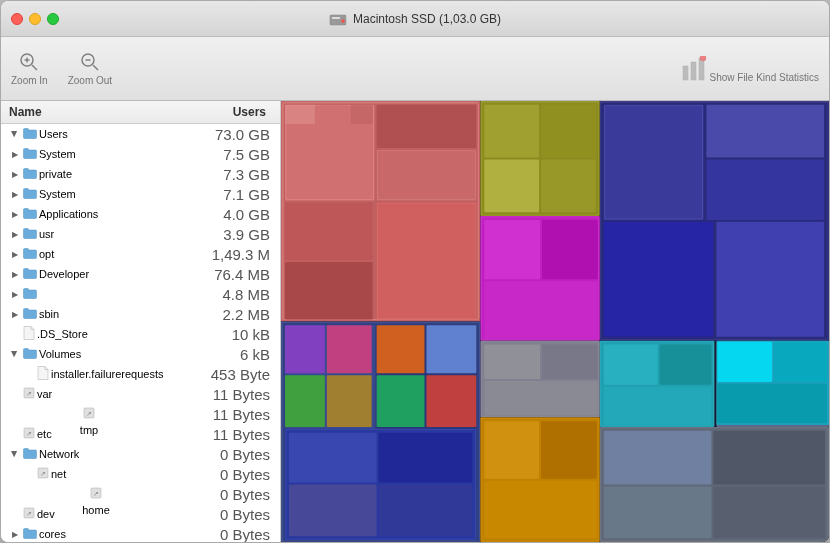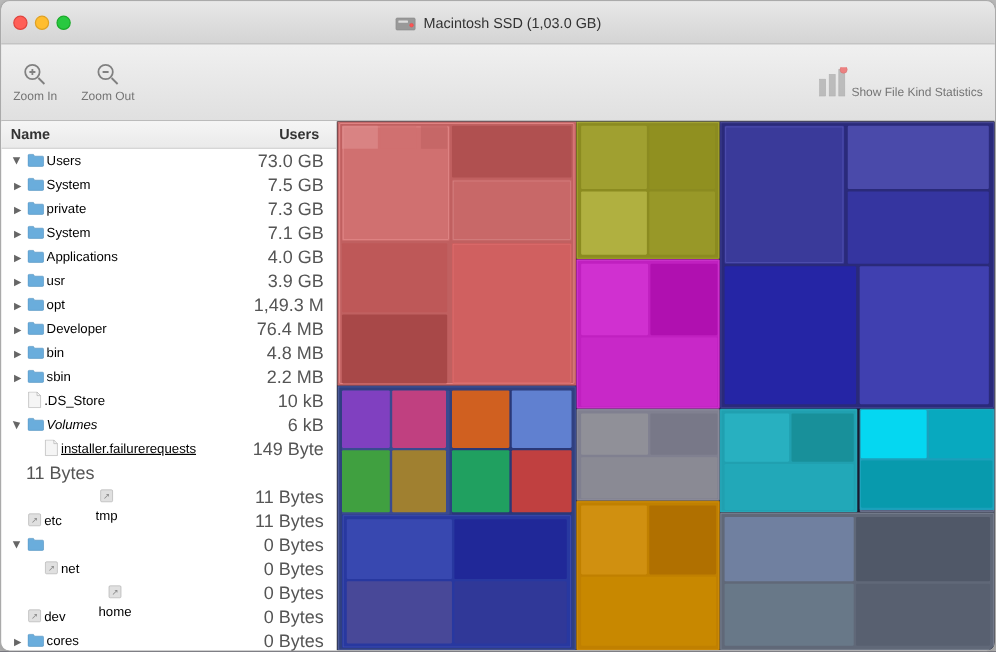--- a/index.html
+++ b/index.html
@@ -366,21 +366,20 @@
               <span class="file-name-text">Developer</span>
             </div>
             <span class="file-size-text">76.4 MB</span>
           </div>
           <div class="file-row">
             <div class="file-row-indent" style="padding-left: 4px;">
               <span class="expand-arrow">▶</span>
               <span><svg width="14" height="12" viewBox="0 0 14 12" class="folder-svg">
         <path d="M0.5 2.5 Q0.5 1.5 1.5 1.5 L5 1.5 L6 3 L12.5 3 Q13.5 3 13.5 4 L13.5 10.5 Q13.5 11.5 12.5 11.5 L1.5 11.5 Q0.5 11.5 0.5 10.5 Z" fill="#6aaddc" stroke="#5090c0" stroke-width="0.5"></path>
       </svg></span>
-              <span class="file-name-text">bin</span>
             </div>
             <span class="file-size-text">4.8 MB</span>
           </div>
           <div class="file-row">
             <div class="file-row-indent" style="padding-left: 4px;">
               <span class="expand-arrow">▶</span>
               <span><svg width="14" height="12" viewBox="0 0 14 12" class="folder-svg">
         <path d="M0.5 2.5 Q0.5 1.5 1.5 1.5 L5 1.5 L6 3 L12.5 3 Q13.5 3 13.5 4 L13.5 10.5 Q13.5 11.5 12.5 11.5 L1.5 11.5 Q0.5 11.5 0.5 10.5 Z" fill="#6aaddc" stroke="#5090c0" stroke-width="0.5"></path>
       </svg></span>
               <span class="file-name-text">sbin</span>
@@ -392,71 +391,80 @@
               <span class="expand-arrow" style="visibility: hidden;">▶</span>
               <span><svg width="12" height="14" viewBox="0 0 12 14">
         <path d="M1 0.5 L8 0.5 L11 3.5 L11 13.5 L1 13.5 Z" fill="#f5f5f5" stroke="#aaa" stroke-width="0.5"></path>
         <path d="M8 0.5 L8 3.5 L11 3.5" fill="none" stroke="#aaa" stroke-width="0.5"></path>
       </svg></span>
               <span class="file-name-text">.DS_Store</span>
             </div>
             <span class="file-size-text">10 kB</span>
           </div>
           <div class="file-row">
-            <div class="file-row-indent" style="padding-left: 4px; font-style: italic;">
+            <div class="file-row-indent" style="padding-left: 4px;">
               <span class="expand-arrow expanded">▶</span>
               <span><svg width="14" height="12" viewBox="0 0 14 12" class="folder-svg">
         <path d="M0.5 2.5 Q0.5 1.5 1.5 1.5 L5 1.5 L6 3 L12.5 3 Q13.5 3 13.5 4 L13.5 10.5 Q13.5 11.5 12.5 11.5 L1.5 11.5 Q0.5 11.5 0.5 10.5 Z" fill="#6aaddc" stroke="#5090c0" stroke-width="0.5"></path>
       </svg></span>
               <span class="file-name-text">Volumes</span>
             </div>
             <span class="file-size-text">6 kB</span>
           </div>
           <div class="file-row">
-            <div class="file-row-indent" style="padding-left: 18px; text-decoration: underline;">
+            <div class="file-row-indent" style="padding-left: 18px;">
               <span class="expand-arrow" style="visibility: hidden;">▶</span>
               <span><svg width="12" height="14" viewBox="0 0 12 14">
         <path d="M1 0.5 L8 0.5 L11 3.5 L11 13.5 L1 13.5 Z" fill="#f5f5f5" stroke="#aaa" stroke-width="0.5"></path>
         <path d="M8 0.5 L8 3.5 L11 3.5" fill="none" stroke="#aaa" stroke-width="0.5"></path>
       </svg></span>
               <span class="file-name-text">installer.failurerequests</span>
             </div>
-            <span class="file-size-text">149 Byte</span>
-          </div>
-          <div class="file-row">
-            <span class="file-size-text">11 Bytes</span>
-          </div>
-          <div class="file-row">
-            <div class="file-row-indent" style="padding-left: 4px; flex-direction: column;">
+            <span class="file-size-text">453 Byte</span>
+          </div>
+          <div class="file-row">
+            <div class="file-row-indent" style="padding-left: 4px;">
               <span class="expand-arrow" style="visibility: hidden;">▶</span>
               <span><svg width="12" height="12" viewBox="0 0 12 12">
         <rect x="1" y="1" width="10" height="10" rx="1" fill="#e0e0e0" stroke="#aaa" stroke-width="0.5"></rect>
         <text x="6" y="9" text-anchor="middle" font-size="7" fill="#888">↗</text>
       </svg></span>
-              <span class="file-name-text">tmp</span>
+              <span class="file-name-text">var</span>
             </div>
             <span class="file-size-text">11 Bytes</span>
           </div>
           <div class="file-row">
-            <div class="file-row-indent" style="padding-left: 4px;">
+            <div class="file-row-indent" style="padding-left: 4px; flex-direction: column;">
               <span class="expand-arrow" style="visibility: hidden;">▶</span>
               <span><svg width="12" height="12" viewBox="0 0 12 12">
         <rect x="1" y="1" width="10" height="10" rx="1" fill="#e0e0e0" stroke="#aaa" stroke-width="0.5"></rect>
         <text x="6" y="9" text-anchor="middle" font-size="7" fill="#888">↗</text>
       </svg></span>
+              <span class="file-name-text">tmp</span>
+            </div>
+            <span class="file-size-text">11 Bytes</span>
+          </div>
+          <div class="file-row">
+            <div class="file-row-indent" style="padding-left: 4px;">
+              <span class="expand-arrow" style="visibility: hidden;">▶</span>
+              <span><svg width="12" height="12" viewBox="0 0 12 12">
+        <rect x="1" y="1" width="10" height="10" rx="1" fill="#e0e0e0" stroke="#aaa" stroke-width="0.5"></rect>
+        <text x="6" y="9" text-anchor="middle" font-size="7" fill="#888">↗</text>
+      </svg></span>
               <span class="file-name-text">etc</span>
             </div>
             <span class="file-size-text">11 Bytes</span>
           </div>
           <div class="file-row">
             <div class="file-row-indent" style="padding-left: 4px;">
               <span class="expand-arrow expanded">▶</span>
               <span><svg width="14" height="12" viewBox="0 0 14 12" class="folder-svg">
         <path d="M0.5 2.5 Q0.5 1.5 1.5 1.5 L5 1.5 L6 3 L12.5 3 Q13.5 3 13.5 4 L13.5 10.5 Q13.5 11.5 12.5 11.5 L1.5 11.5 Q0.5 11.5 0.5 10.5 Z" fill="#6aaddc" stroke="#5090c0" stroke-width="0.5"></path>
       </svg></span>
+              <span class="file-name-text">Network</span>
             </div>
             <span class="file-size-text">0 Bytes</span>
           </div>
           <div class="file-row">
             <div class="file-row-indent" style="padding-left: 18px;">
               <span class="expand-arrow" style="visibility: hidden;">▶</span>
               <span><svg width="12" height="12" viewBox="0 0 12 12">
         <rect x="1" y="1" width="10" height="10" rx="1" fill="#e0e0e0" stroke="#aaa" stroke-width="0.5"></rect>
         <text x="6" y="9" text-anchor="middle" font-size="7" fill="#888">↗</text>
       </svg></span>

